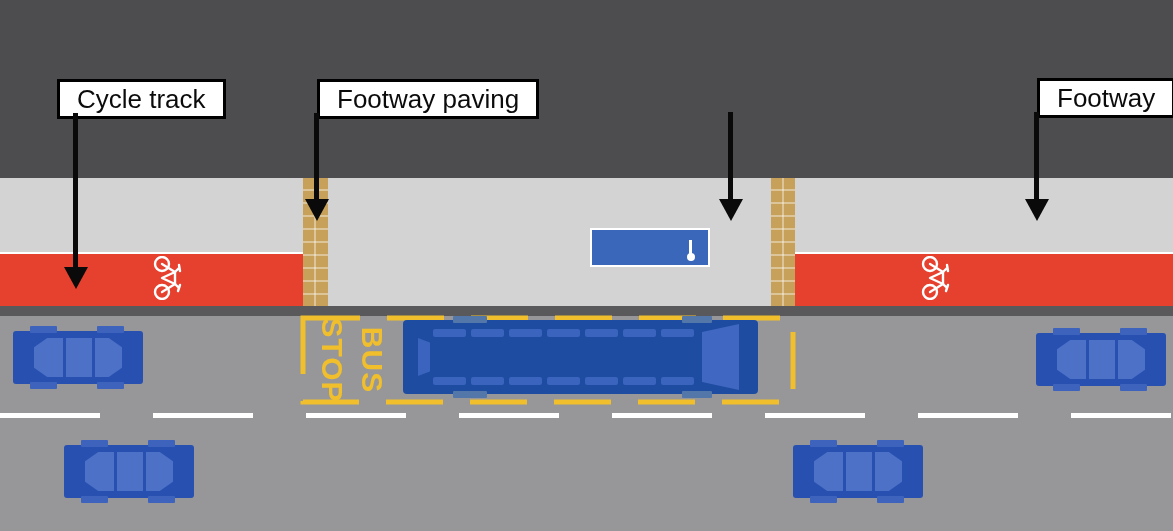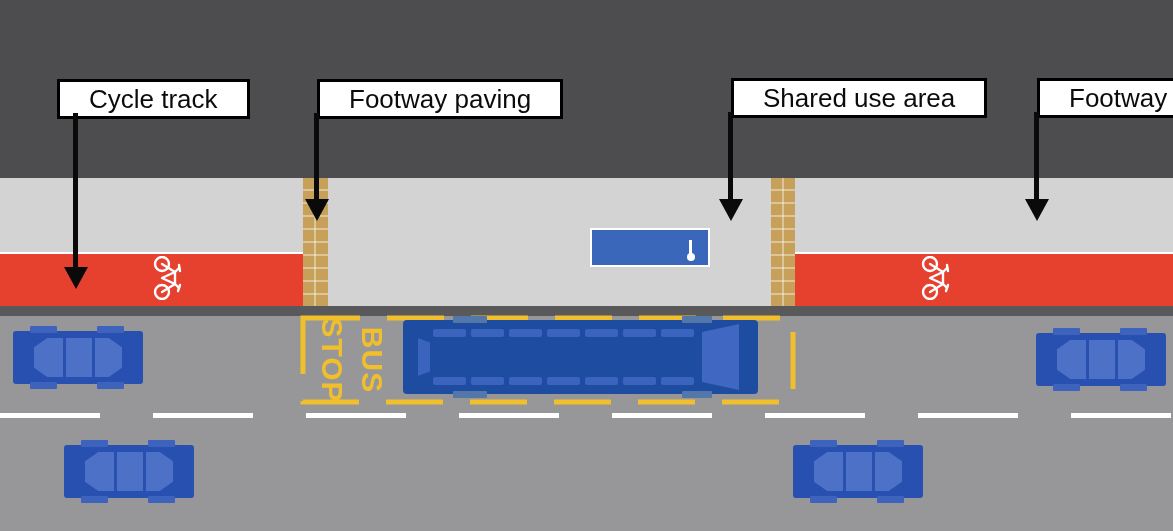--- a/index.html
+++ b/index.html
@@ -24,21 +24,21 @@
   .tactile{top:178px;height:128px;background-color:#C7A159;
     background-image:
       linear-gradient(to right,transparent 0 11px,rgba(255,255,255,.38) 11px 13px,transparent 13px),
       repeating-linear-gradient(to bottom,transparent 0 11px,rgba(255,255,255,.38) 11px 13px);
   }
   .tactile-left{left:303px;width:25px;}
   .tactile-right{left:771px;width:24px;}
 
   
   .label-box{background:#FFFFFF;border:3px solid #000;color:#0b0b0b;
-    font-size:26px;line-height:30px;padding:2px 29px;white-space:nowrap;}
+    font-size:26px;line-height:30px;padding:2px 17px;white-space:nowrap;}
   .arrow-line{width:5px;background:#0a0a0a;}
   .arrow-head{width:0;height:0;border-left:12px solid transparent;
     border-right:12px solid transparent;border-top:22px solid #0a0a0a;}
 
   
   .cage{left:299px;top:314px;}
   .bus-stop-text{left:306px;top:318px;width:92px;height:84px;
     display:flex;align-items:center;justify-content:center;}
   .bus-stop-text .vtext{transform:rotate(90deg);color:#F0BF2B;
     font-weight:bold;font-size:30px;line-height:40px;text-align:center;letter-spacing:1px;}
@@ -186,21 +186,20 @@
   </div>
 
   <div class="abs label-box" style="left:57px;top:79px;">Cycle track</div>
   <div class="abs arrow-line" style="left:73px;top:113px;height:156px;"></div>
   <div class="abs arrow-head" style="left:64px;top:267px;"></div>
 
   <div class="abs label-box" style="left:317px;top:79px;">Footway paving</div>
   <div class="abs arrow-line" style="left:314px;top:113px;height:88px;"></div>
   <div class="abs arrow-head" style="left:305px;top:199px;"></div>
 
-  <div class="abs label-box" style="left:731px;top:78px;">Shared use area</div>
   <div class="abs arrow-line" style="left:728px;top:112px;height:89px;"></div>
   <div class="abs arrow-head" style="left:719px;top:199px;"></div>
 
   <div class="abs label-box" style="left:1037px;top:78px;">Footway</div>
   <div class="abs arrow-line" style="left:1034px;top:112px;height:89px;"></div>
   <div class="abs arrow-head" style="left:1025px;top:199px;"></div>
 
 </div>
 
 </body></html>

